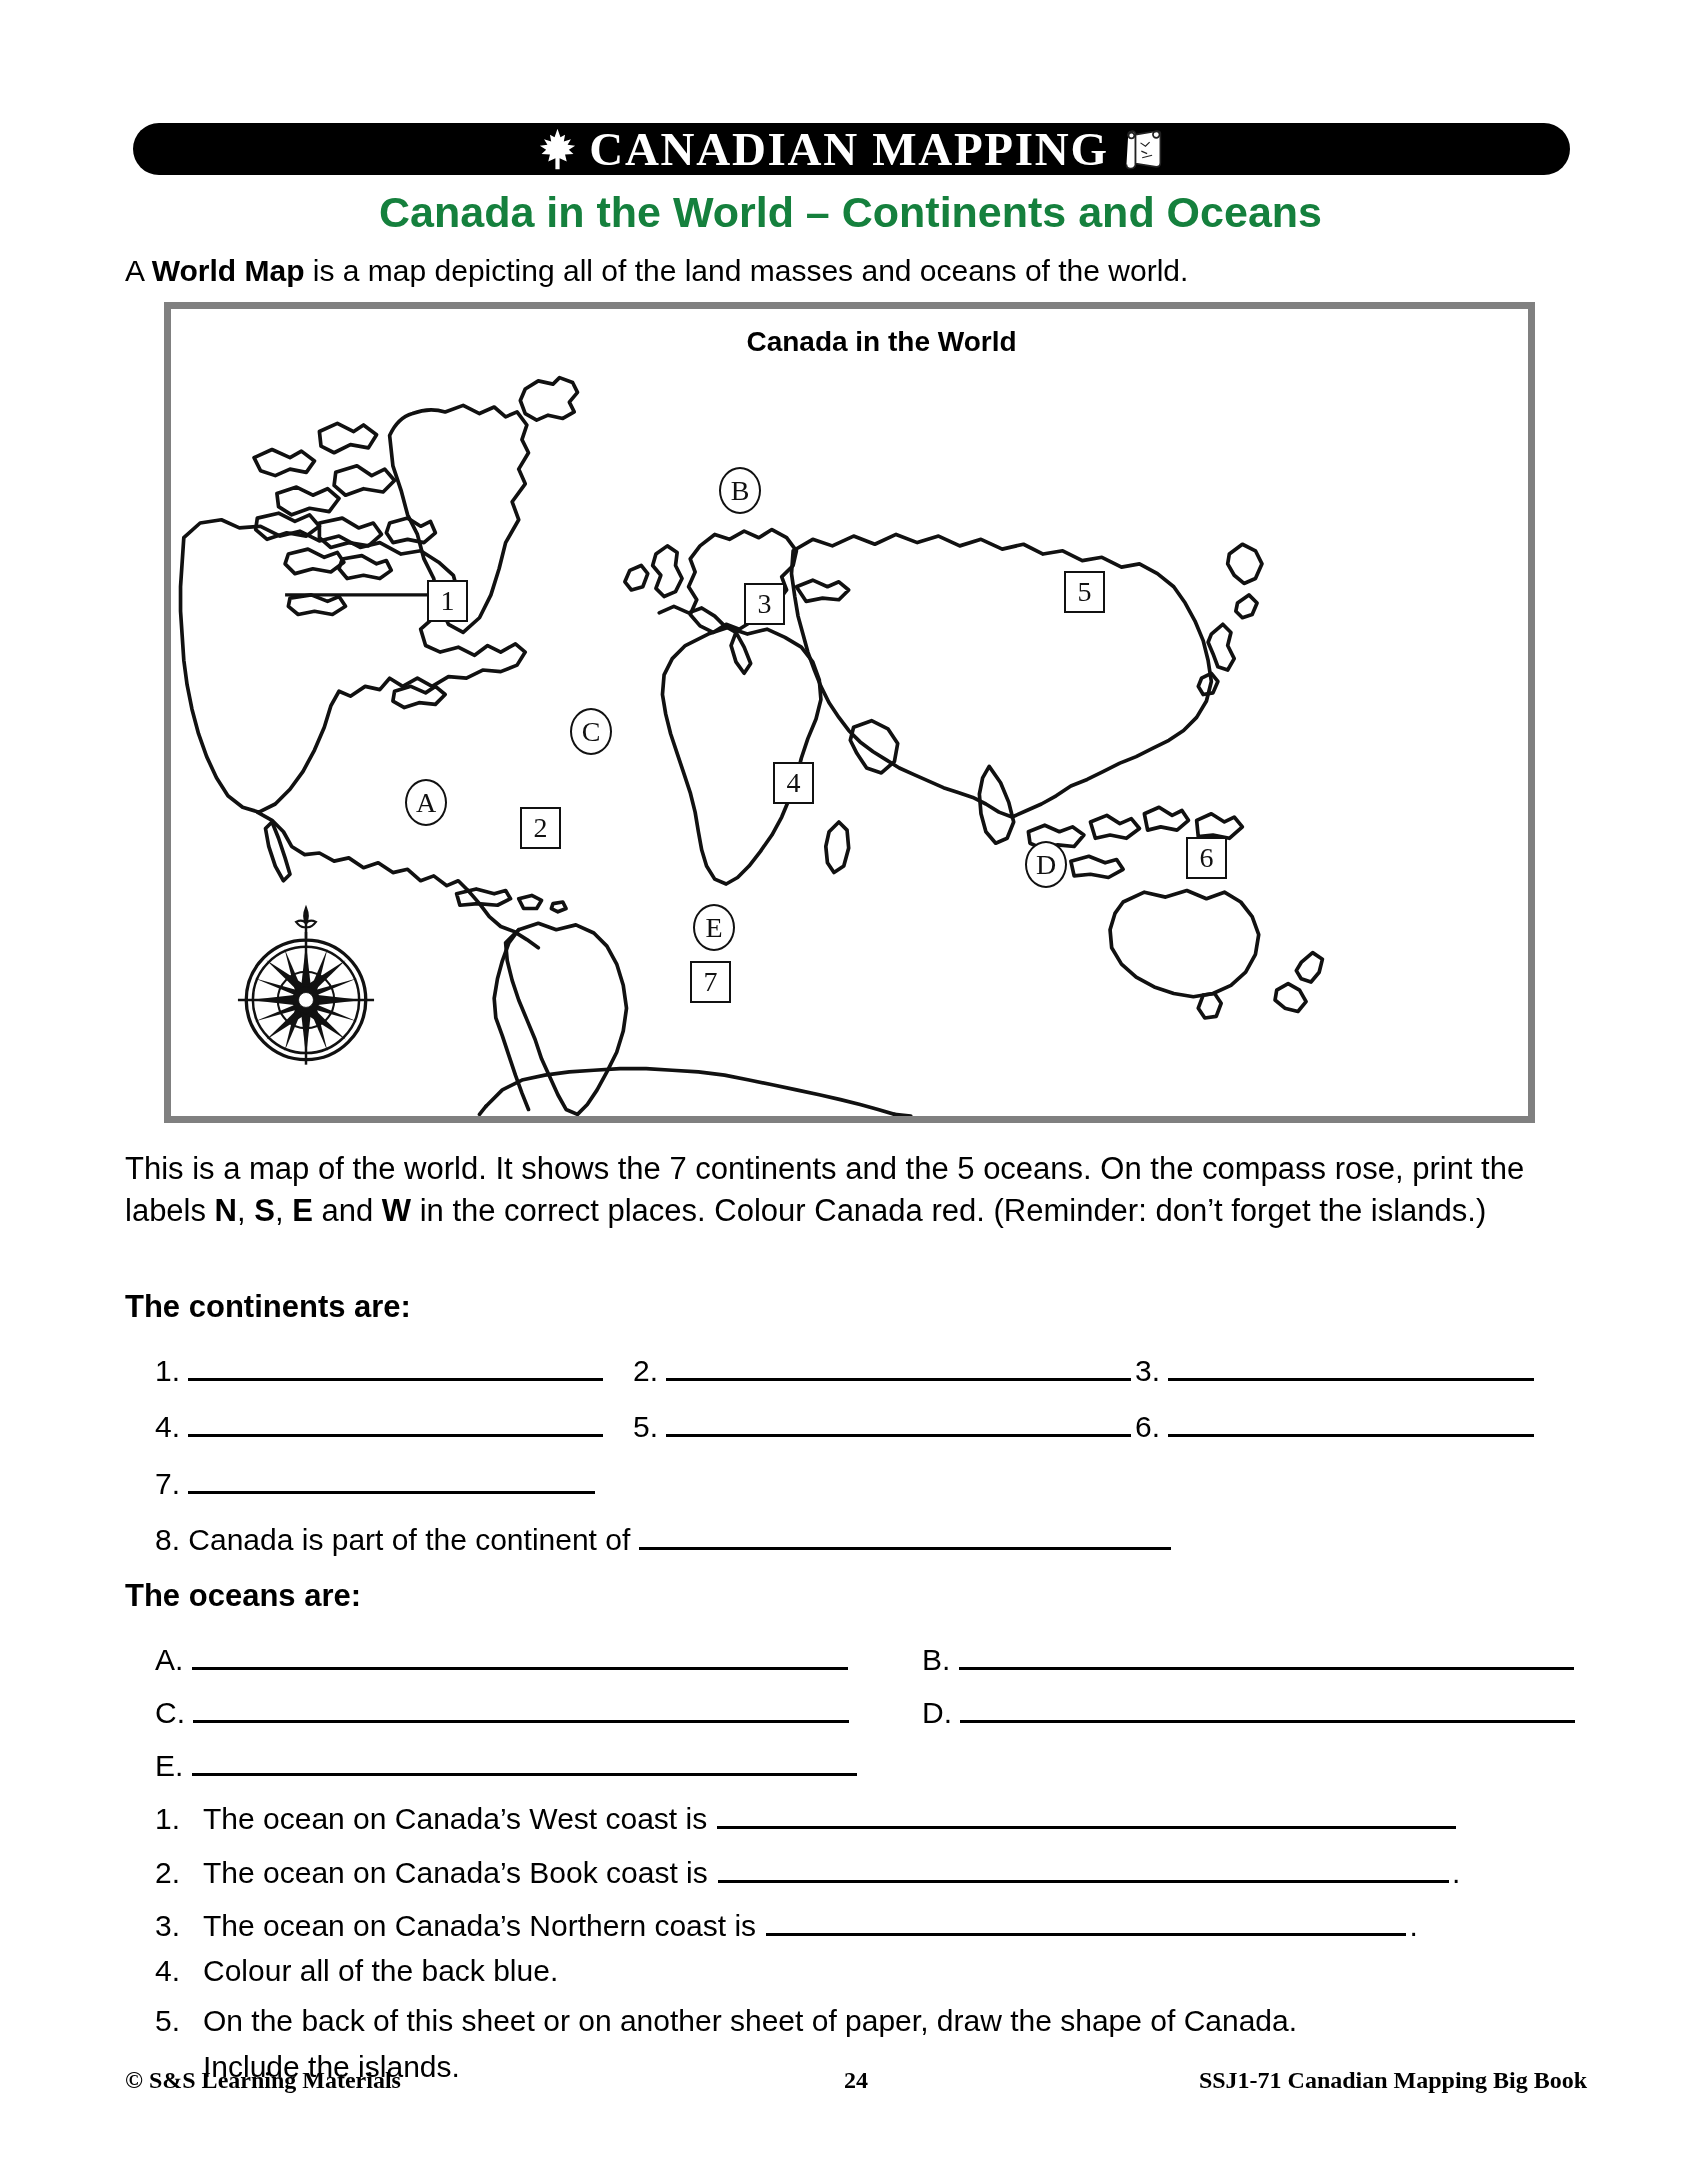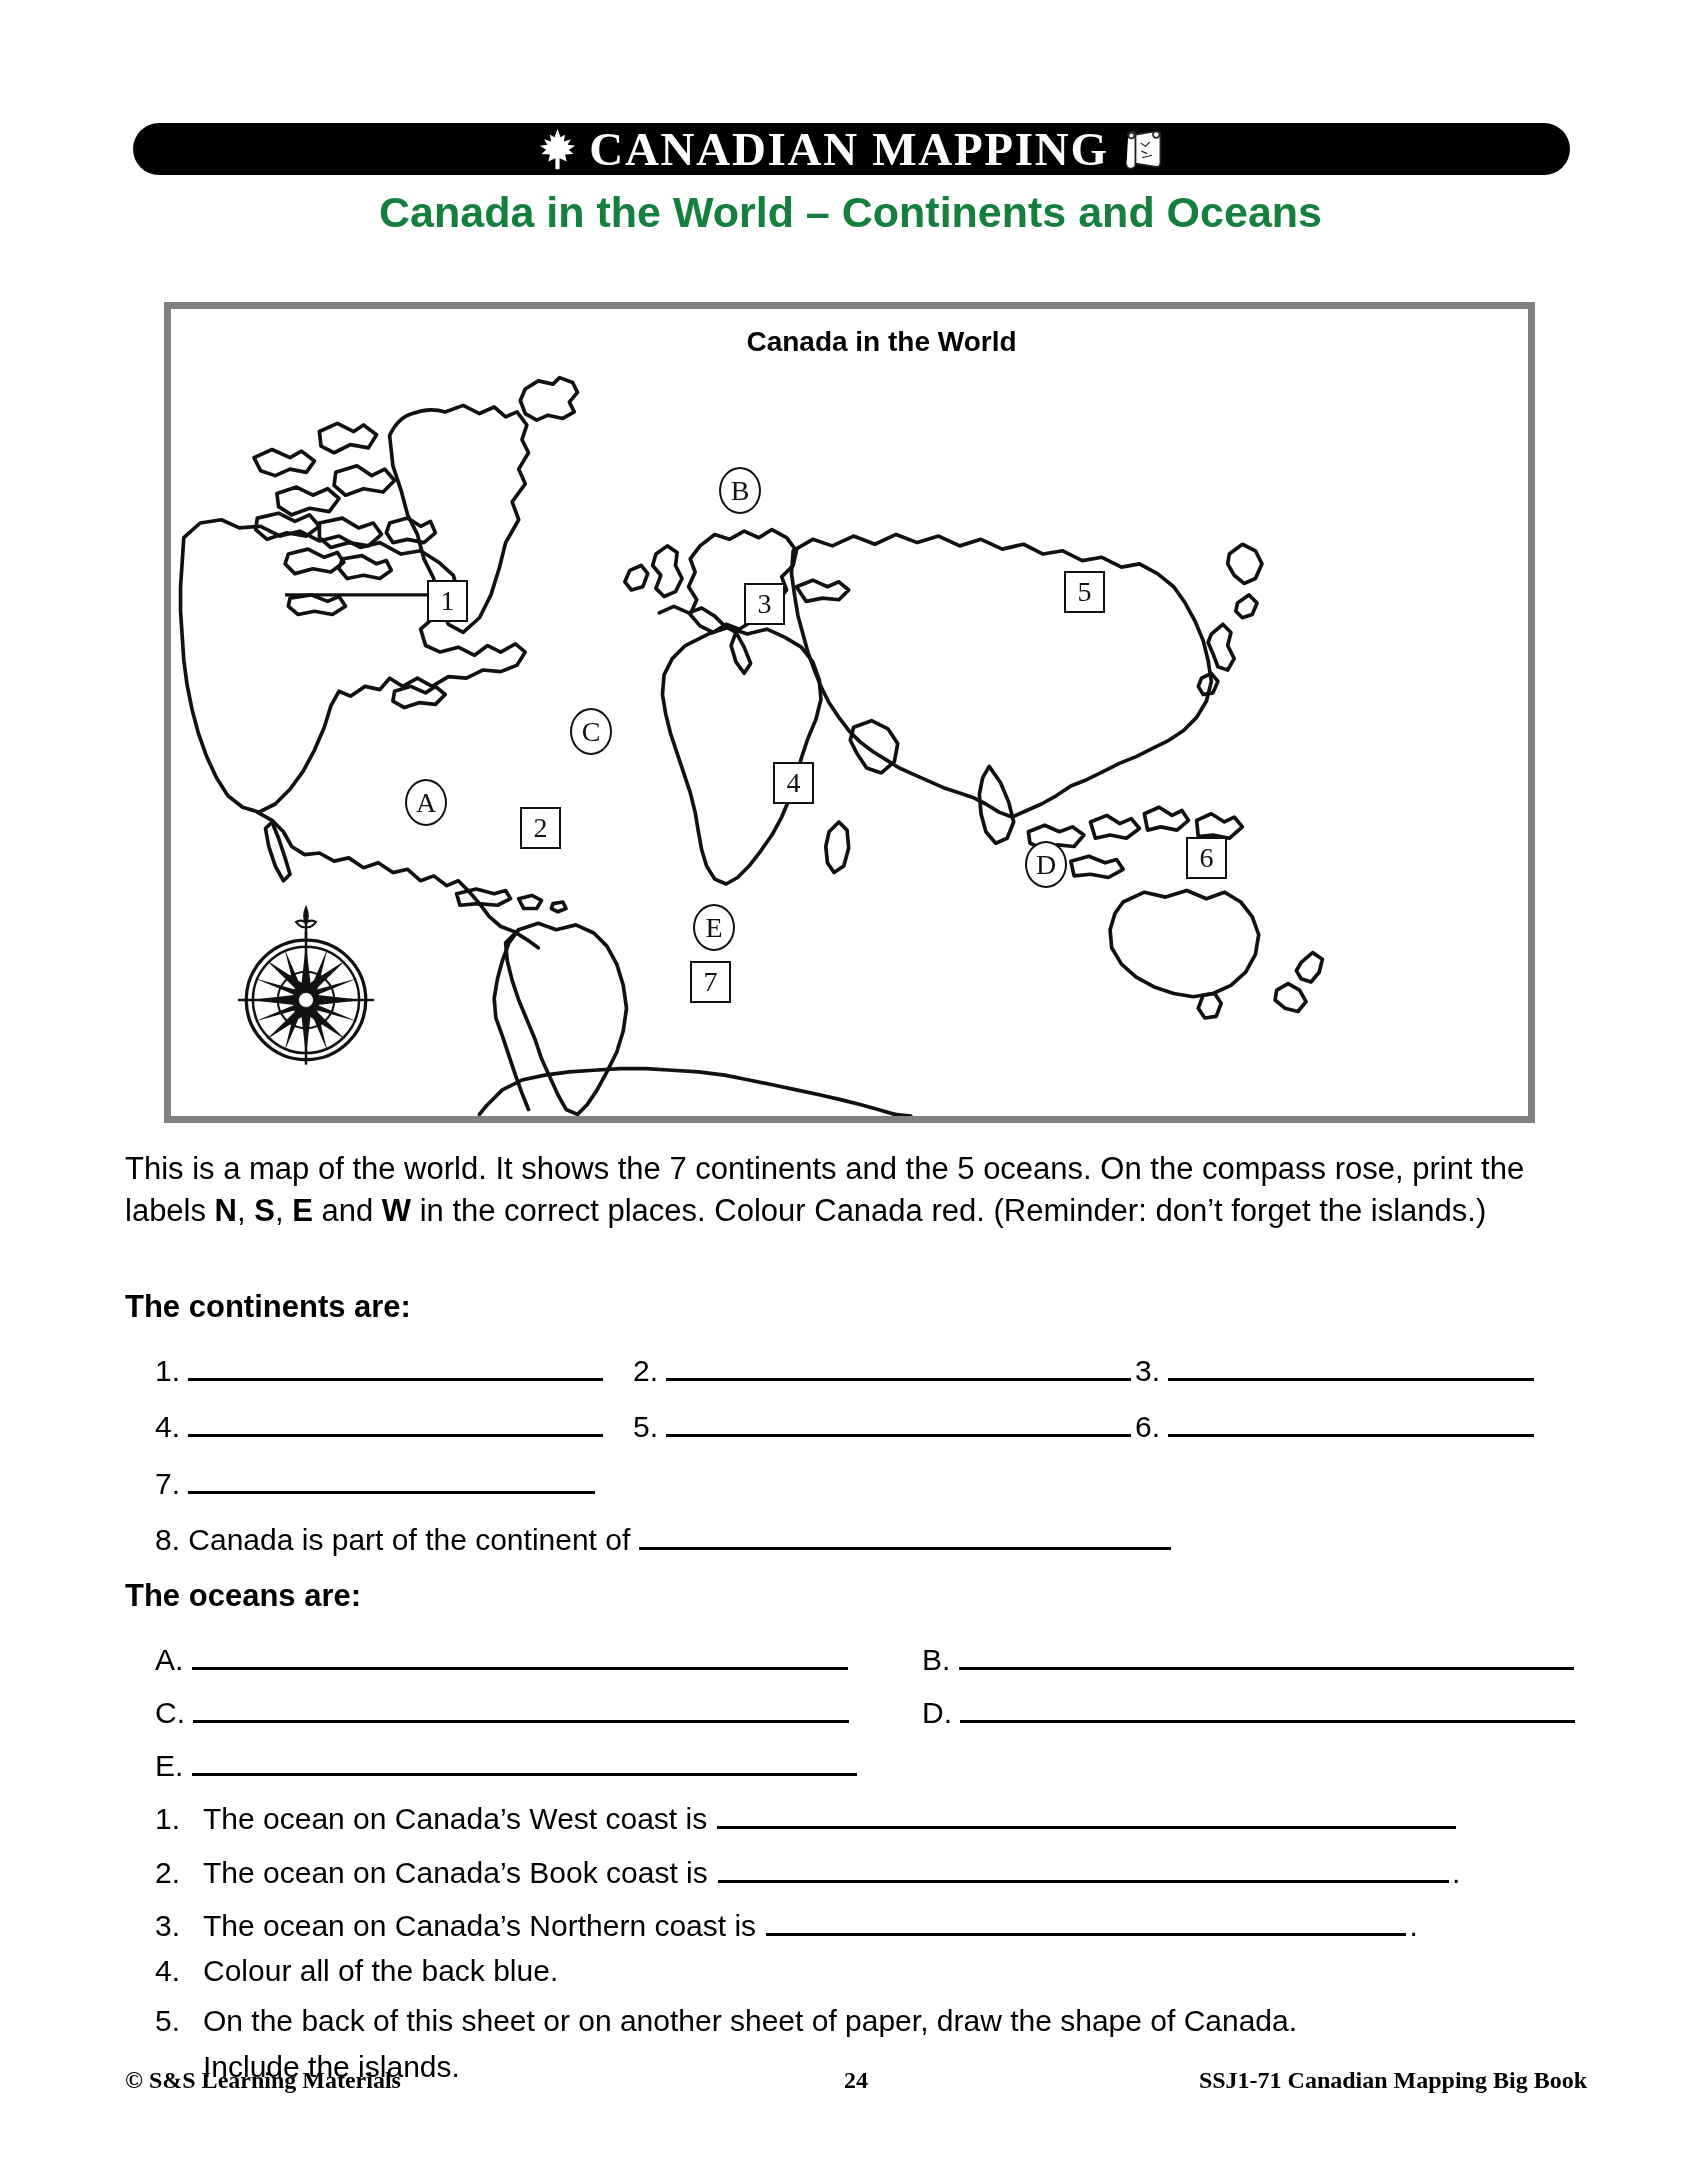--- a/index.html
+++ b/index.html
@@ -191,20 +191,23 @@
         <path fill="#ffffff" stroke="#222" stroke-width="2" d="M16 8 L41 4 Q47 3 46 9 L46 42 Q46 47 41 47 L16 43 Z"></path>
         <circle cx="41" cy="8" r="4" fill="none" stroke="#222" stroke-width="2"></circle>
         <circle cx="11" cy="9" r="3.5" fill="none" stroke="#222" stroke-width="2"></circle>
         <path fill="none" stroke="#222" stroke-width="1.4" d="M22 18 L28 22 L33 17 M23 28 L30 31 M24 36 L36 33"></path>
       </svg>
     </span>
   </div>
 
   <div class="subtitle">Canada in the World – Continents and Oceans</div>
 
+  <div class="intro">
+    <span>A </span><b>World Map</b><span> is a map depicting all of the land masses and oceans of the world.</span>
+  </div>
 
   <div class="map-frame">
     <div class="map-title">Canada in the World</div>
 
     <svg class="map-svg" viewBox="0 0 1650 988">
       <g fill="none" stroke="#111111" stroke-width="4.5" stroke-linejoin="round" stroke-linecap="round">
 
         <path d="M262 155 Q272 133 290 128 Q310 120 330 126 L352 118 L372 128 L390 120 L404 132 L418 126 L430 142 L424 160 L432 176 L420 196 L428 214 L412 236 L420 258 L404 286 L396 318 L386 350 L372 378 L352 396 L334 386 L322 360 L316 330 L304 306 L296 276 L284 252 L276 222 L266 192 Z"></path>
 
         <path d="M428 98 L444 88 L462 92 L470 84 L486 90 L492 102 L482 114 L488 126 L474 134 L456 130 L442 136 L428 128 L422 112 Z"></path>

